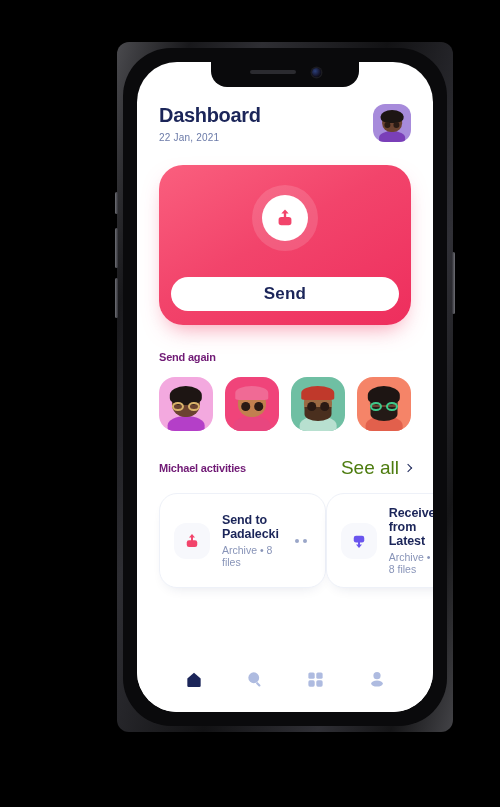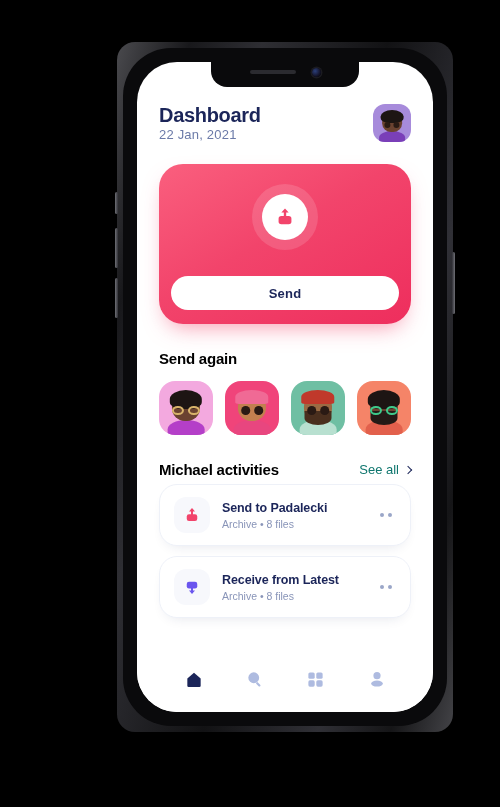--- a/index.html
+++ b/index.html
@@ -9,21 +9,21 @@
     font-family:"Liberation Sans", sans-serif;
     display:flex; align-items:center; justify-content:center;
   }
 
   
   .stage { position:relative; width:500px; height:807px; }
 
   .phone {
     position:absolute; left:117px; top:42px;
     width:336px; height:690px;
-    border-radius:18px;
+    border-radius:12px;
     background:linear-gradient(105deg,#4a4a4e 0%,#18181b 14%,#2e2e33 28%,#121214 52%,#303036 74%,#151517 88%,#434347 100%);
     box-shadow:0 0 34px 10px rgba(0,0,0,0.85);
   }
   .phone-inner {
     position:absolute; left:6px; top:6px; right:6px; bottom:6px;
     border-radius:48px;
     background:#0a0a0c;
   }
   .btn-vol {
     position:absolute; left:-2px; width:3px; border-radius:2px;
@@ -57,21 +57,21 @@
   .speaker { width:46px; height:4px; border-radius:3px; background:#2b2b30; }
   .camera  { width:9px; height:9px; border-radius:50%;
              background:radial-gradient(circle at 35% 35%,#2b3f7a 0%,#14142a 60%,#000 100%);
              box-shadow:0 0 0 1.5px #1b1b20; }
 
   .content { position:absolute; inset:0; padding:0 22px; padding-top:42px; }
 
   
   .header { display:flex; align-items:flex-start; justify-content:space-between; }
   .title { font-size:20px; font-weight:bold; color:#1b2559; letter-spacing:-0.3px; }
-  .date  { font-size:13px; color:#6b7aa8; letter-spacing:0.2px; }
+  .date  { font-size:10px; color:#6b7aa8; margin-top:5px; letter-spacing:0.2px; }
 
   .avatar-btn {
     width:38px; height:38px; border-radius:12px;
     background:#a78bdb;
     position:relative; overflow:hidden; flex:none;
   }
   
   .av-body { position:absolute; left:50%; bottom:-6%; transform:translateX(-50%);
              width:68%; height:34%; border-radius:50% 50% 0 0; }
   .av-head { position:absolute; left:50%; top:24%; transform:translateX(-50%);
@@ -112,43 +112,43 @@
     display:flex; align-items:center; justify-content:center;
   }
   .icon-circle {
     width:46px; height:46px; border-radius:50%;
     background:#fff;
     display:flex; align-items:center; justify-content:center;
   }
   .card-btn {
     width:100%; height:34px; border-radius:17px; background:#fff;
     display:flex; align-items:center; justify-content:center;
-    font-size:13px; font-weight:bold; color:#1b2559;
+    font-size:17px; font-weight:bold; color:#1b2559;
     letter-spacing:0.2px; cursor:pointer; border:none;
     font-family:"Liberation Sans", sans-serif;
   }
 
   
   .sec-head { display:flex; align-items:center; justify-content:space-between;
               margin-top:26px; }
-  .sec-title { font-size:15px; font-weight:bold; color:#000000; letter-spacing:-0.2px; }
-  .see-all { display:flex; align-items:center; gap:6px; font-size:13px;
-             color:#0f766e; font-weight:500; cursor:pointer; }
+  .sec-title { font-size:11px; font-weight:bold; color:#701a75; letter-spacing:-0.2px; }
+  .see-all { display:flex; align-items:center; gap:6px; font-size:19px;
+             color:#4d7c0f; font-weight:500; cursor:pointer; }
   .chev { width:6px; height:6px; border-top:1.6px solid #1b2559;
           border-right:1.6px solid #1b2559; transform:rotate(45deg); }
 
   
   .contacts { display:flex; gap:12px; margin-top:14px; }
   .contact {
     flex:1; aspect-ratio:1/1; border-radius:16px;
     position:relative; overflow:hidden; cursor:pointer;
   }
 
   
-  .activities { margin-top:6px; display:flex; flex-direction:column; gap:10px; }
+  .activities { margin-top:14px; display:flex; }
   .activity {
     display:flex; align-items:center; gap:12px;
     padding:12px 14px; border-radius:18px;
     background:#fff; border:1px solid #eef1f8;
     box-shadow:0 6px 14px -8px rgba(27,37,89,0.16);
     cursor:pointer;
   }
   .act-icon {
     width:36px; height:36px; border-radius:12px; flex:none;
     background:#f7f8fc;

